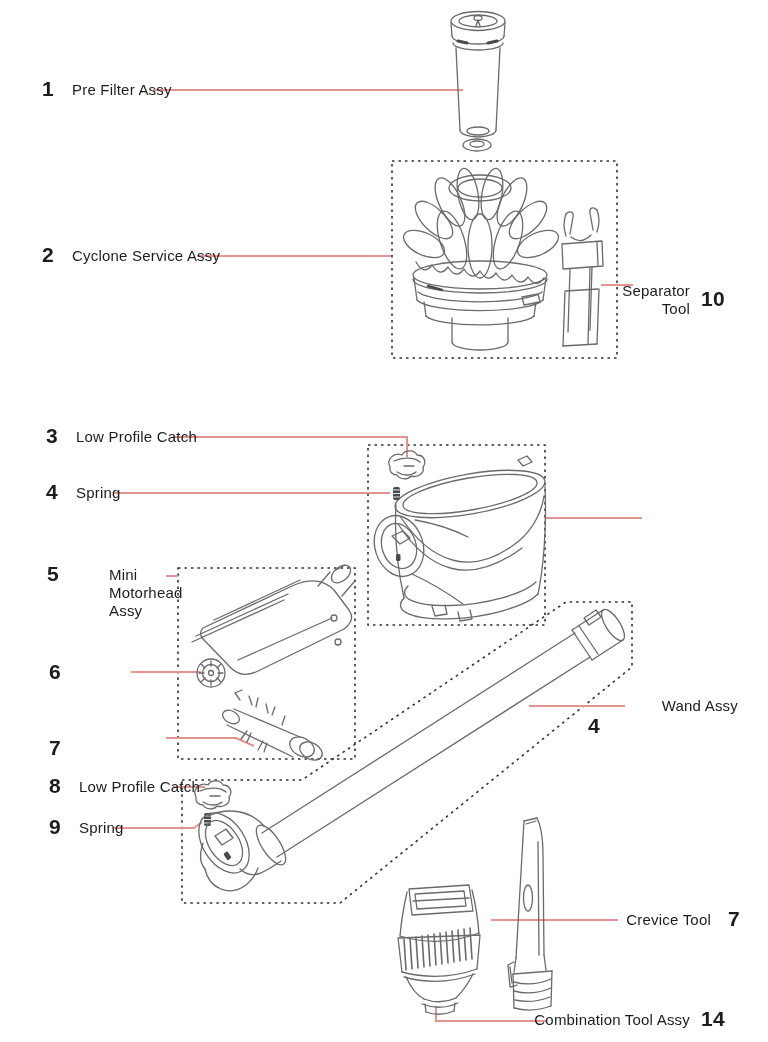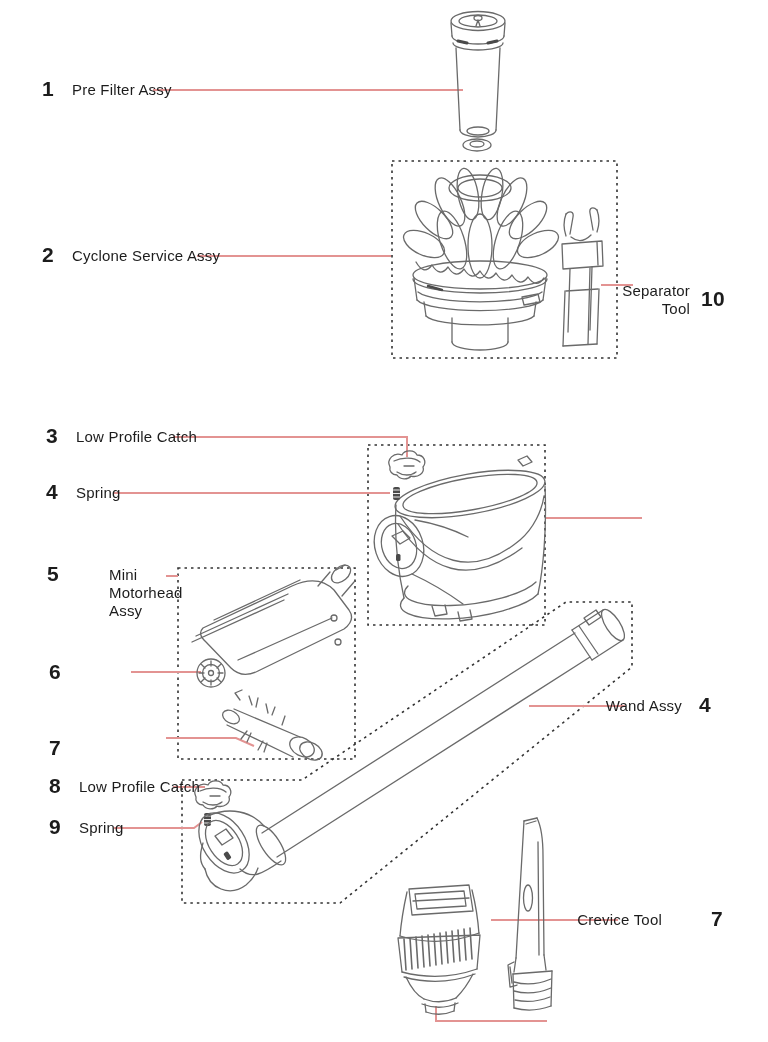--- a/index.html
+++ b/index.html
@@ -23,22 +23,22 @@
   .p2 { left:42px;  top:244px; }
   .p3 { left:46px;  top:425px; }
   .p4 { left:46px;  top:481px; }
   .p5 { left:47px;  top:563px; }  .p5 .txt{ width:106px; }
   .p6 { left:49px;  top:661px; }  .p6 .txt{ width:90px; }
   .p7 { left:49px;  top:729px; }  .p7 .txt{ width:106px; } .p7 .num{ margin-top:8px; }
   .p8 { left:49px;  top:775px; }
   .p9 { left:49px;  top:816px; }
   .p10 { left:560px; top:261px; width:167px;margin-top:18px; } .p10 .txt{ width:74px; white-space:normal; } .p10 .num{ margin-top:9px; }
   .p11 { left:560px; top:506px; width:167px; }
-  .p12 { left:552px; top:694px; width:167px; }
-  .p13 { left:564px; top:908px; width:167px;gap:32px; }
+  .p12 { left:571px; top:694px; width:167px;flex-direction:column; }
+  .p13 { left:581px; top:908px; width:167px; }
   .p14 { left:470px; top:1008px; width:257px; }
 </style>
 </head>
 <body>
 
 <div class="canvas">
 
   <svg class="art" width="768" height="1042" viewBox="0 0 768 1042">
 
     <g fill="none" stroke="#333333" stroke-width="1.6" stroke-dasharray="2.5 4">
@@ -288,14 +288,18 @@
     <span class="num">10</span>
   </div>
   <div class="lbl rlabel p12">
     <span class="txt">Wand Assy</span>
     <span class="num">4</span>
   </div>
   <div class="lbl rlabel p13">
     <span class="txt">Crevice Tool</span>
     <span class="num">7</span>
   </div>
+  <div class="lbl rlabel p14">
+    <span class="txt">Combination Tool Assy</span>
+    <span class="num">14</span>
+  </div>
 
 </div>
 
 </body></html>

